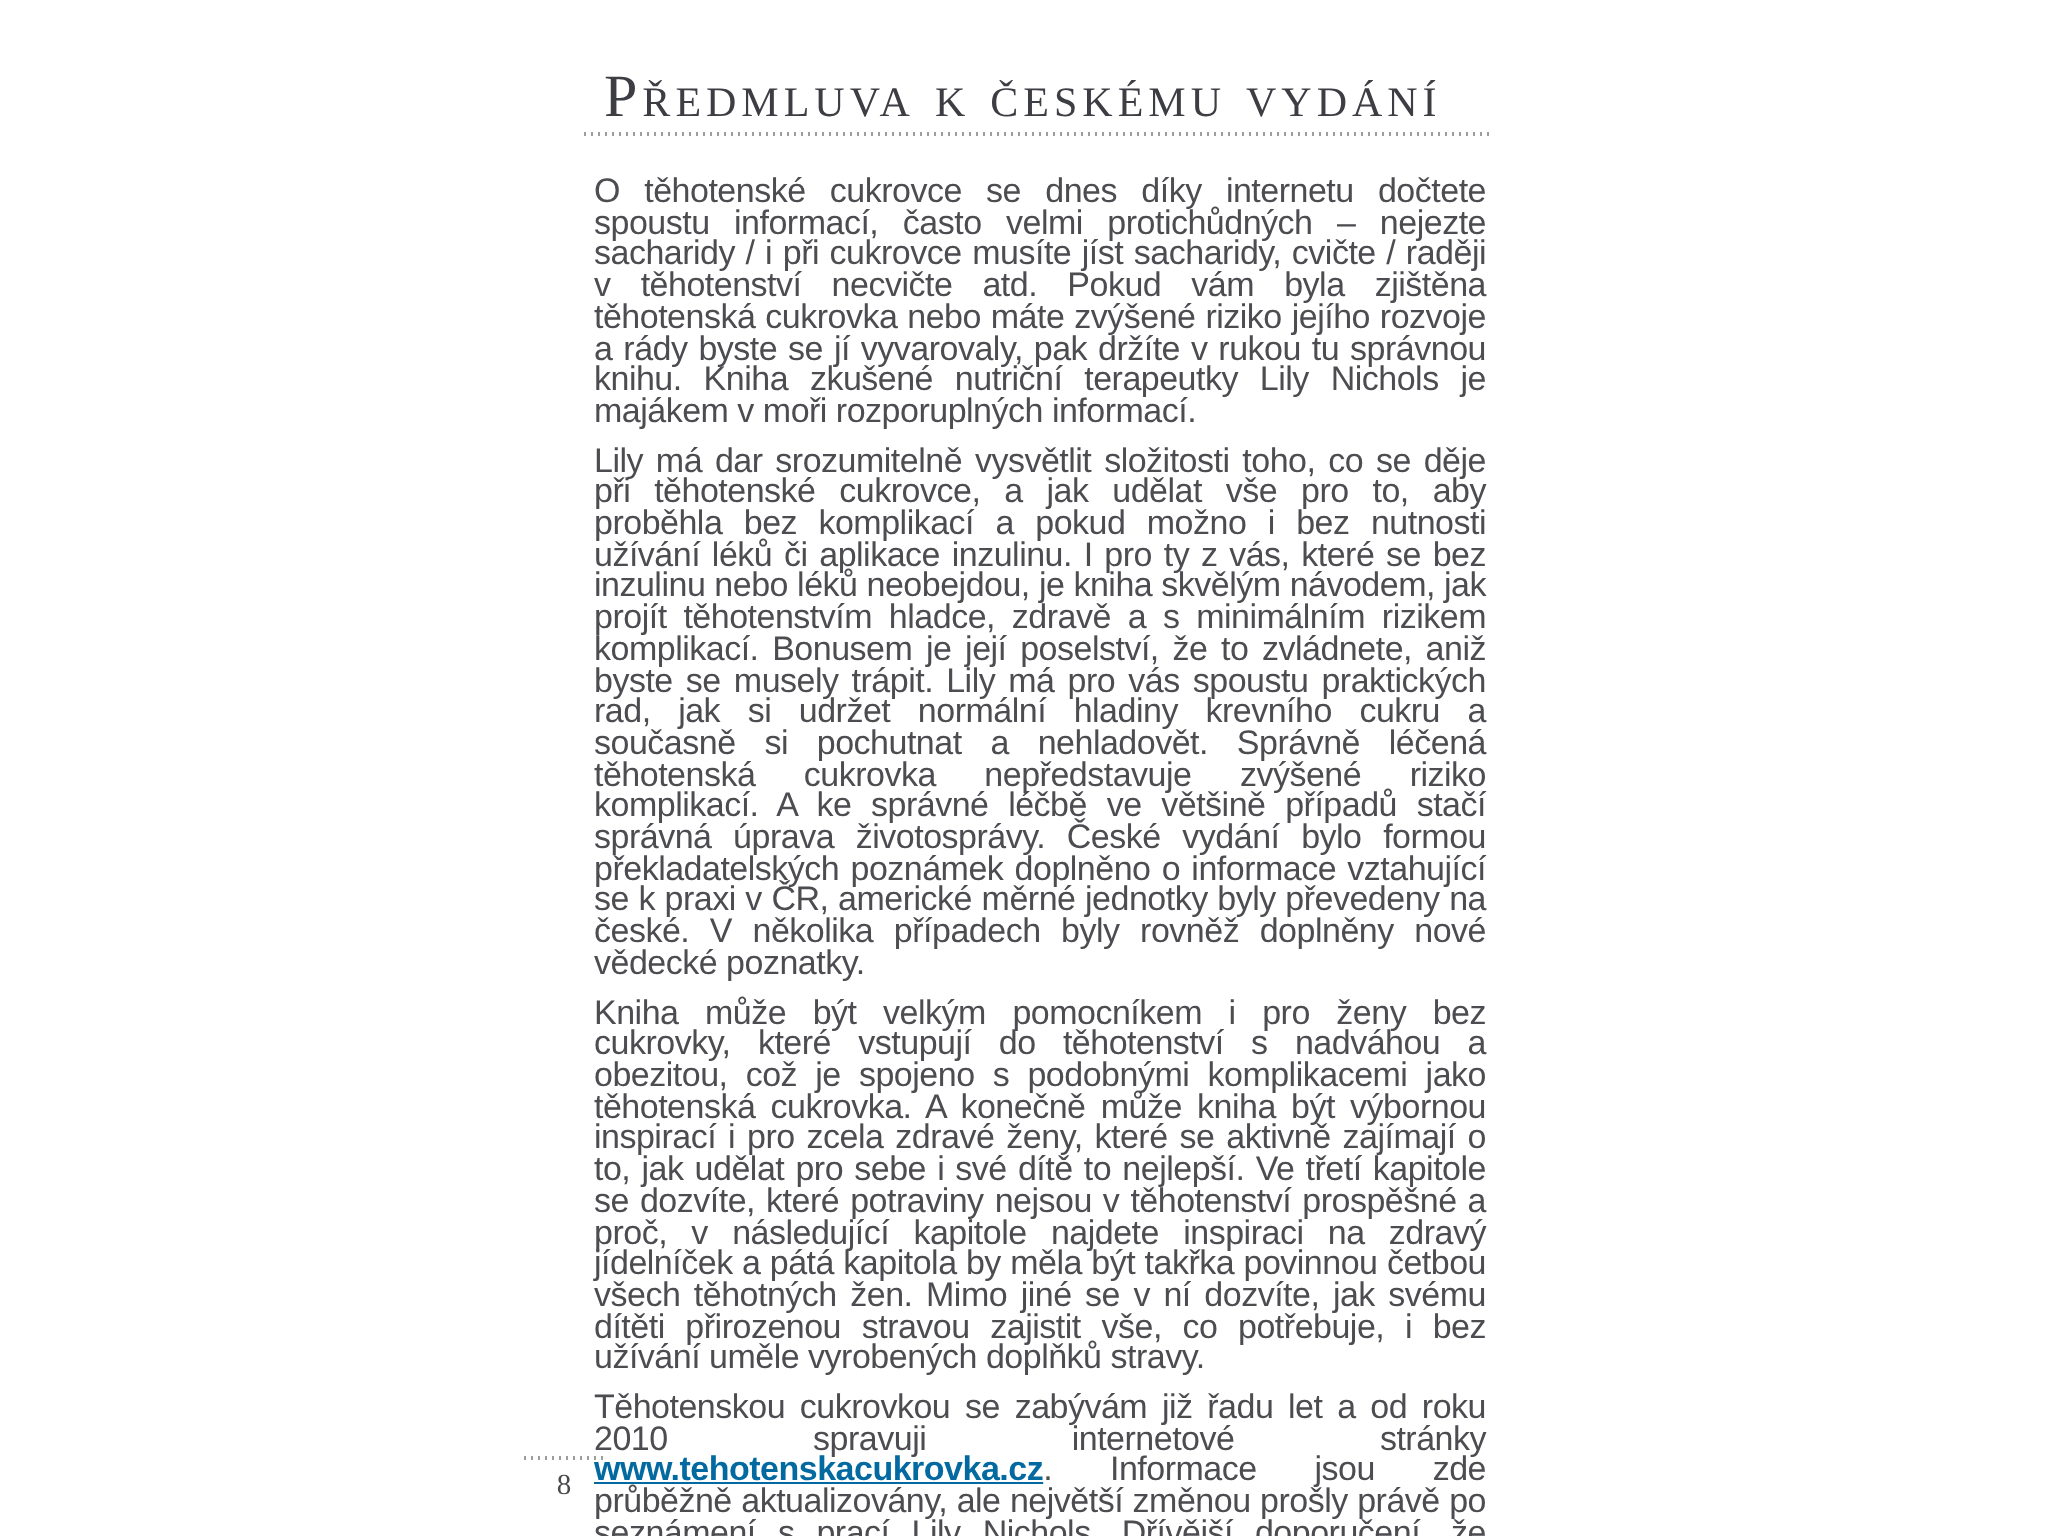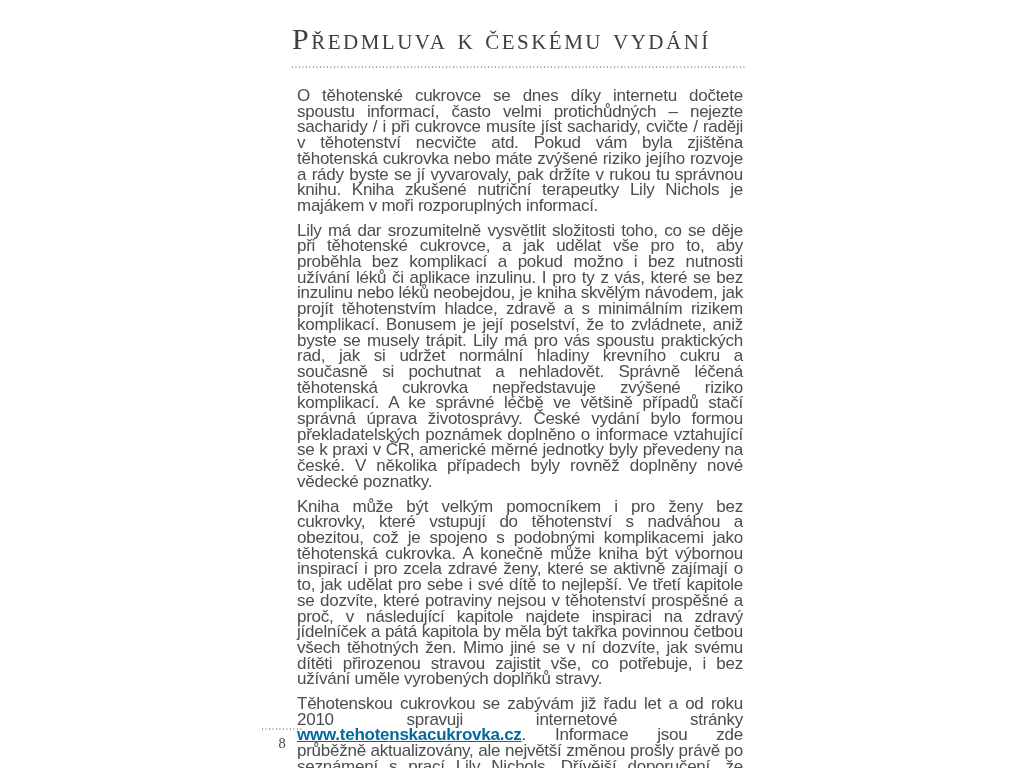--- a/index.html
+++ b/index.html
@@ -12,21 +12,21 @@
     width: 1024px;
     height: 768px;
     background: #ffffff;
     overflow: hidden;
     font-family: "Liberation Sans", sans-serif;
   }
   .chapter-title {
     position: absolute;
     left: 292px;
     top: 22px;
-    margin: 0;
+    margin: 10px;
     width: 452px;
     font-family: "Liberation Serif", "DejaVu Serif", serif;
     font-variant: small-caps;
     font-weight: 500;
     font-size: 30px;
     line-height: 34px;
     letter-spacing: 2.5px;
     color: #3d3d44;
     white-space: nowrap;
   }

